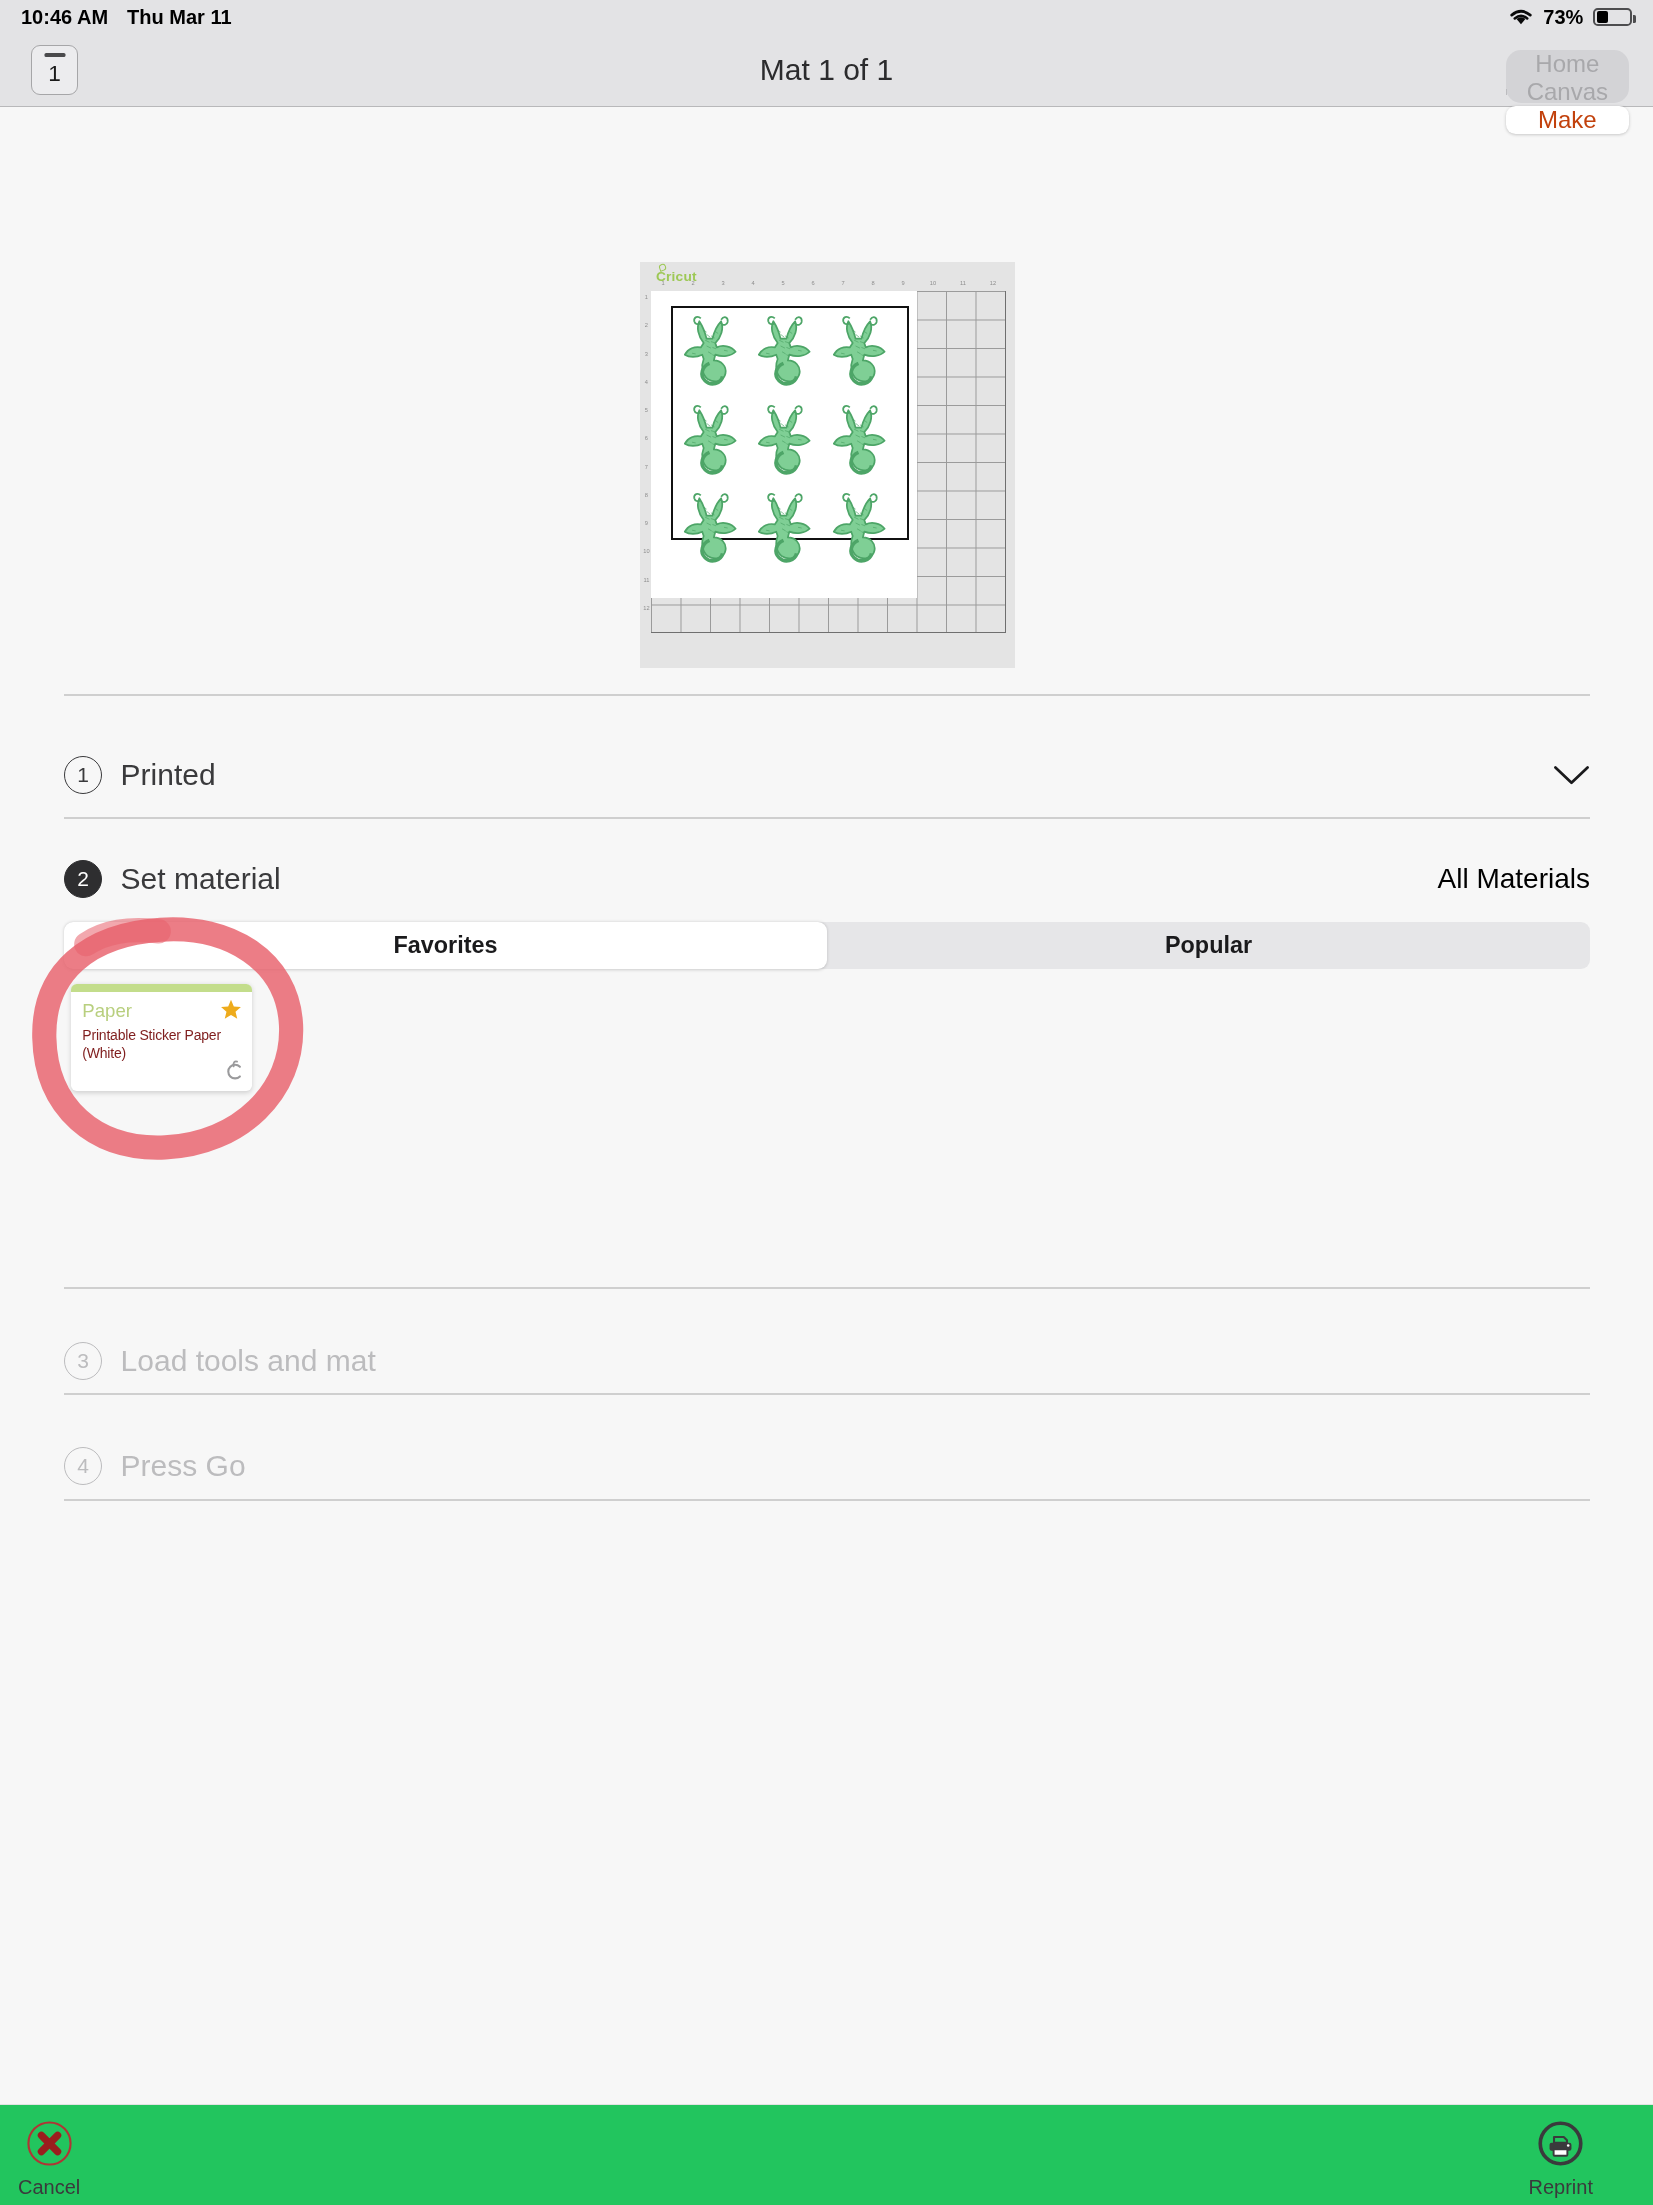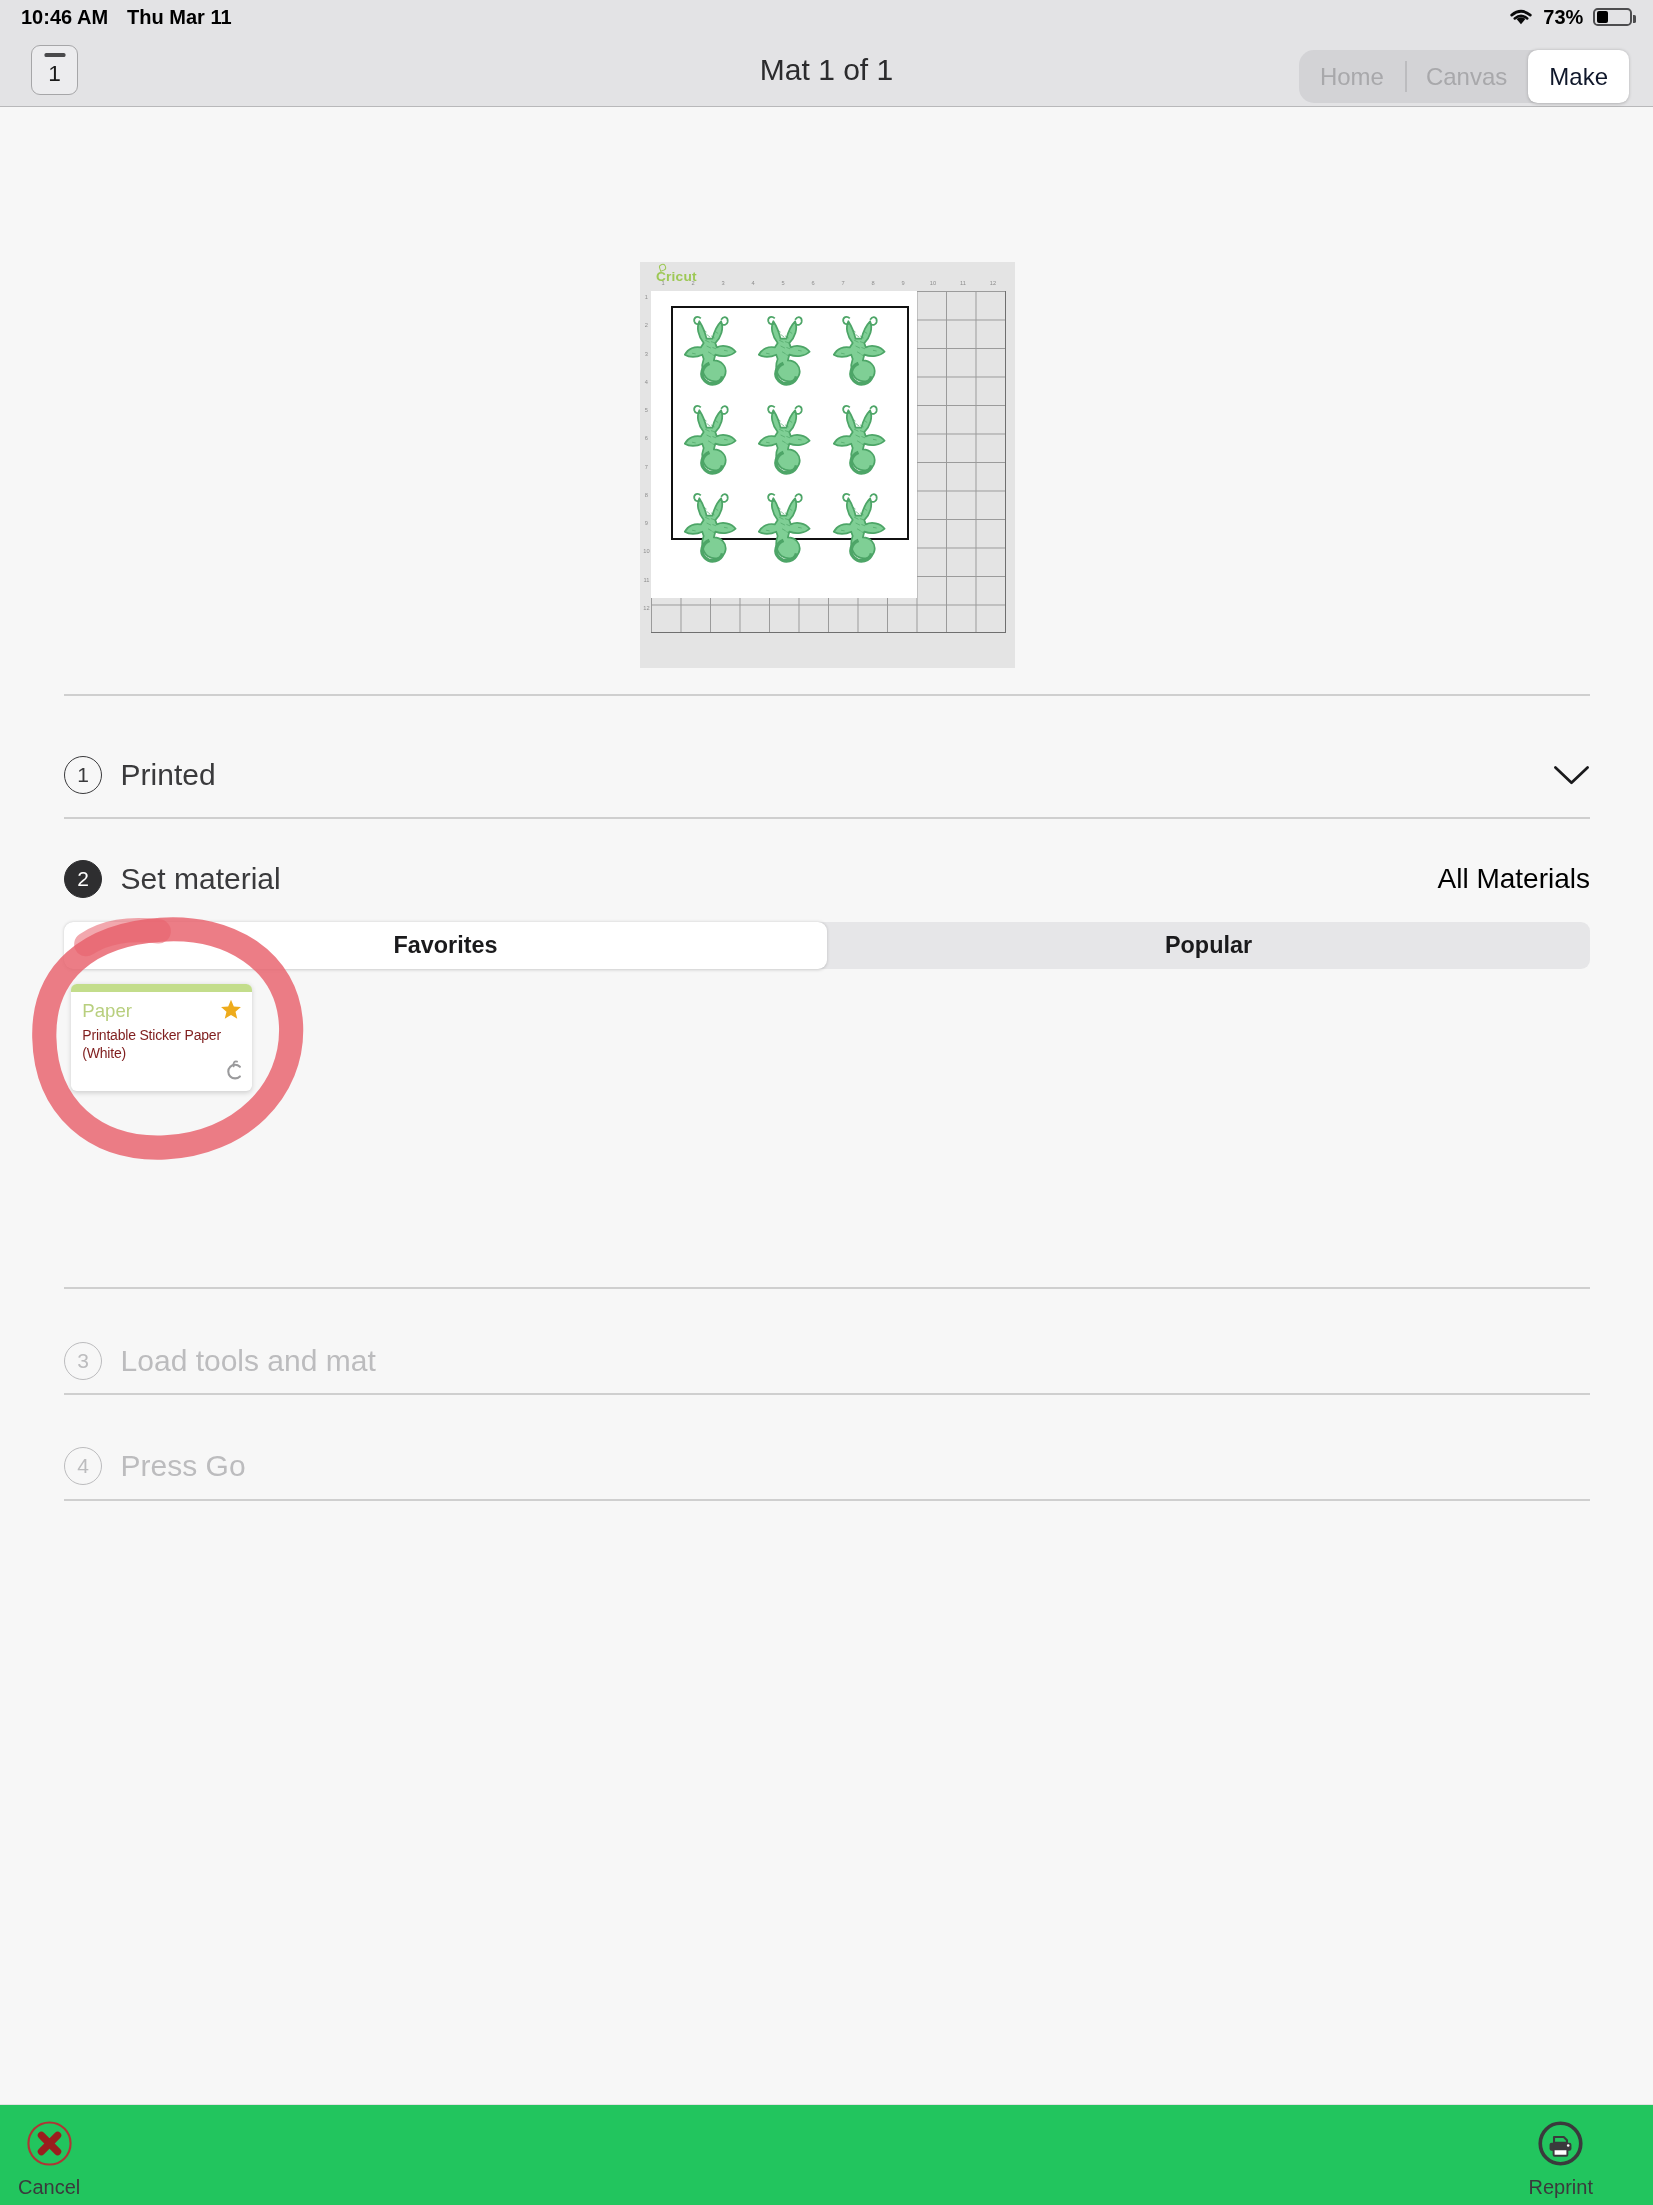--- a/index.html
+++ b/index.html
@@ -53,32 +53,32 @@
     transform: translateX(-50%); width: 21px; height: 4px;
     background: #4a4a4c; border-radius: 1.6px;
   }
   .nav-title {
     position: absolute; left: 0; width: 1653px; text-align: center;
     font-size: 30px; color: #2b2b2d; font-weight: 400;
   }
   .segctl {
     position: absolute; right: 24px; top: 16px;
     height: 53px; background: #d3d3d6; border-radius: 15px;
-    display: flex; align-items: stretch; padding: 0;
+    display: flex; align-items: stretch; padding: 0; flex-direction: column;
   }
   .seg {
     display: flex; align-items: center; justify-content: center;
     font-size: 24px; color: #a8a8ab; padding: 0 21px; position: relative;
   }
   .seg + .seg::before {
     content: ""; position: absolute; left: 0; top: 11.3px; bottom: 11.3px;
     width: 1.6px; background: #bcbcbf;
   }
   .seg.active {
-    background: #ffffff; color: #0f172a; border-radius: 9.7px;
+    background: #ffffff; color: #c2410c; border-radius: 9.7px;
     box-shadow: 0 0.8px 3.2px rgba(0,0,0,.22); font-weight: 400;
   }
   .seg.active::before { display: none; }
 
   
   .mat-preview {
     position: absolute; left: 640px; top: 262px;
     width: 375px; height: 406px; background: #e4e4e4;
   }
   .cricut-logo {

